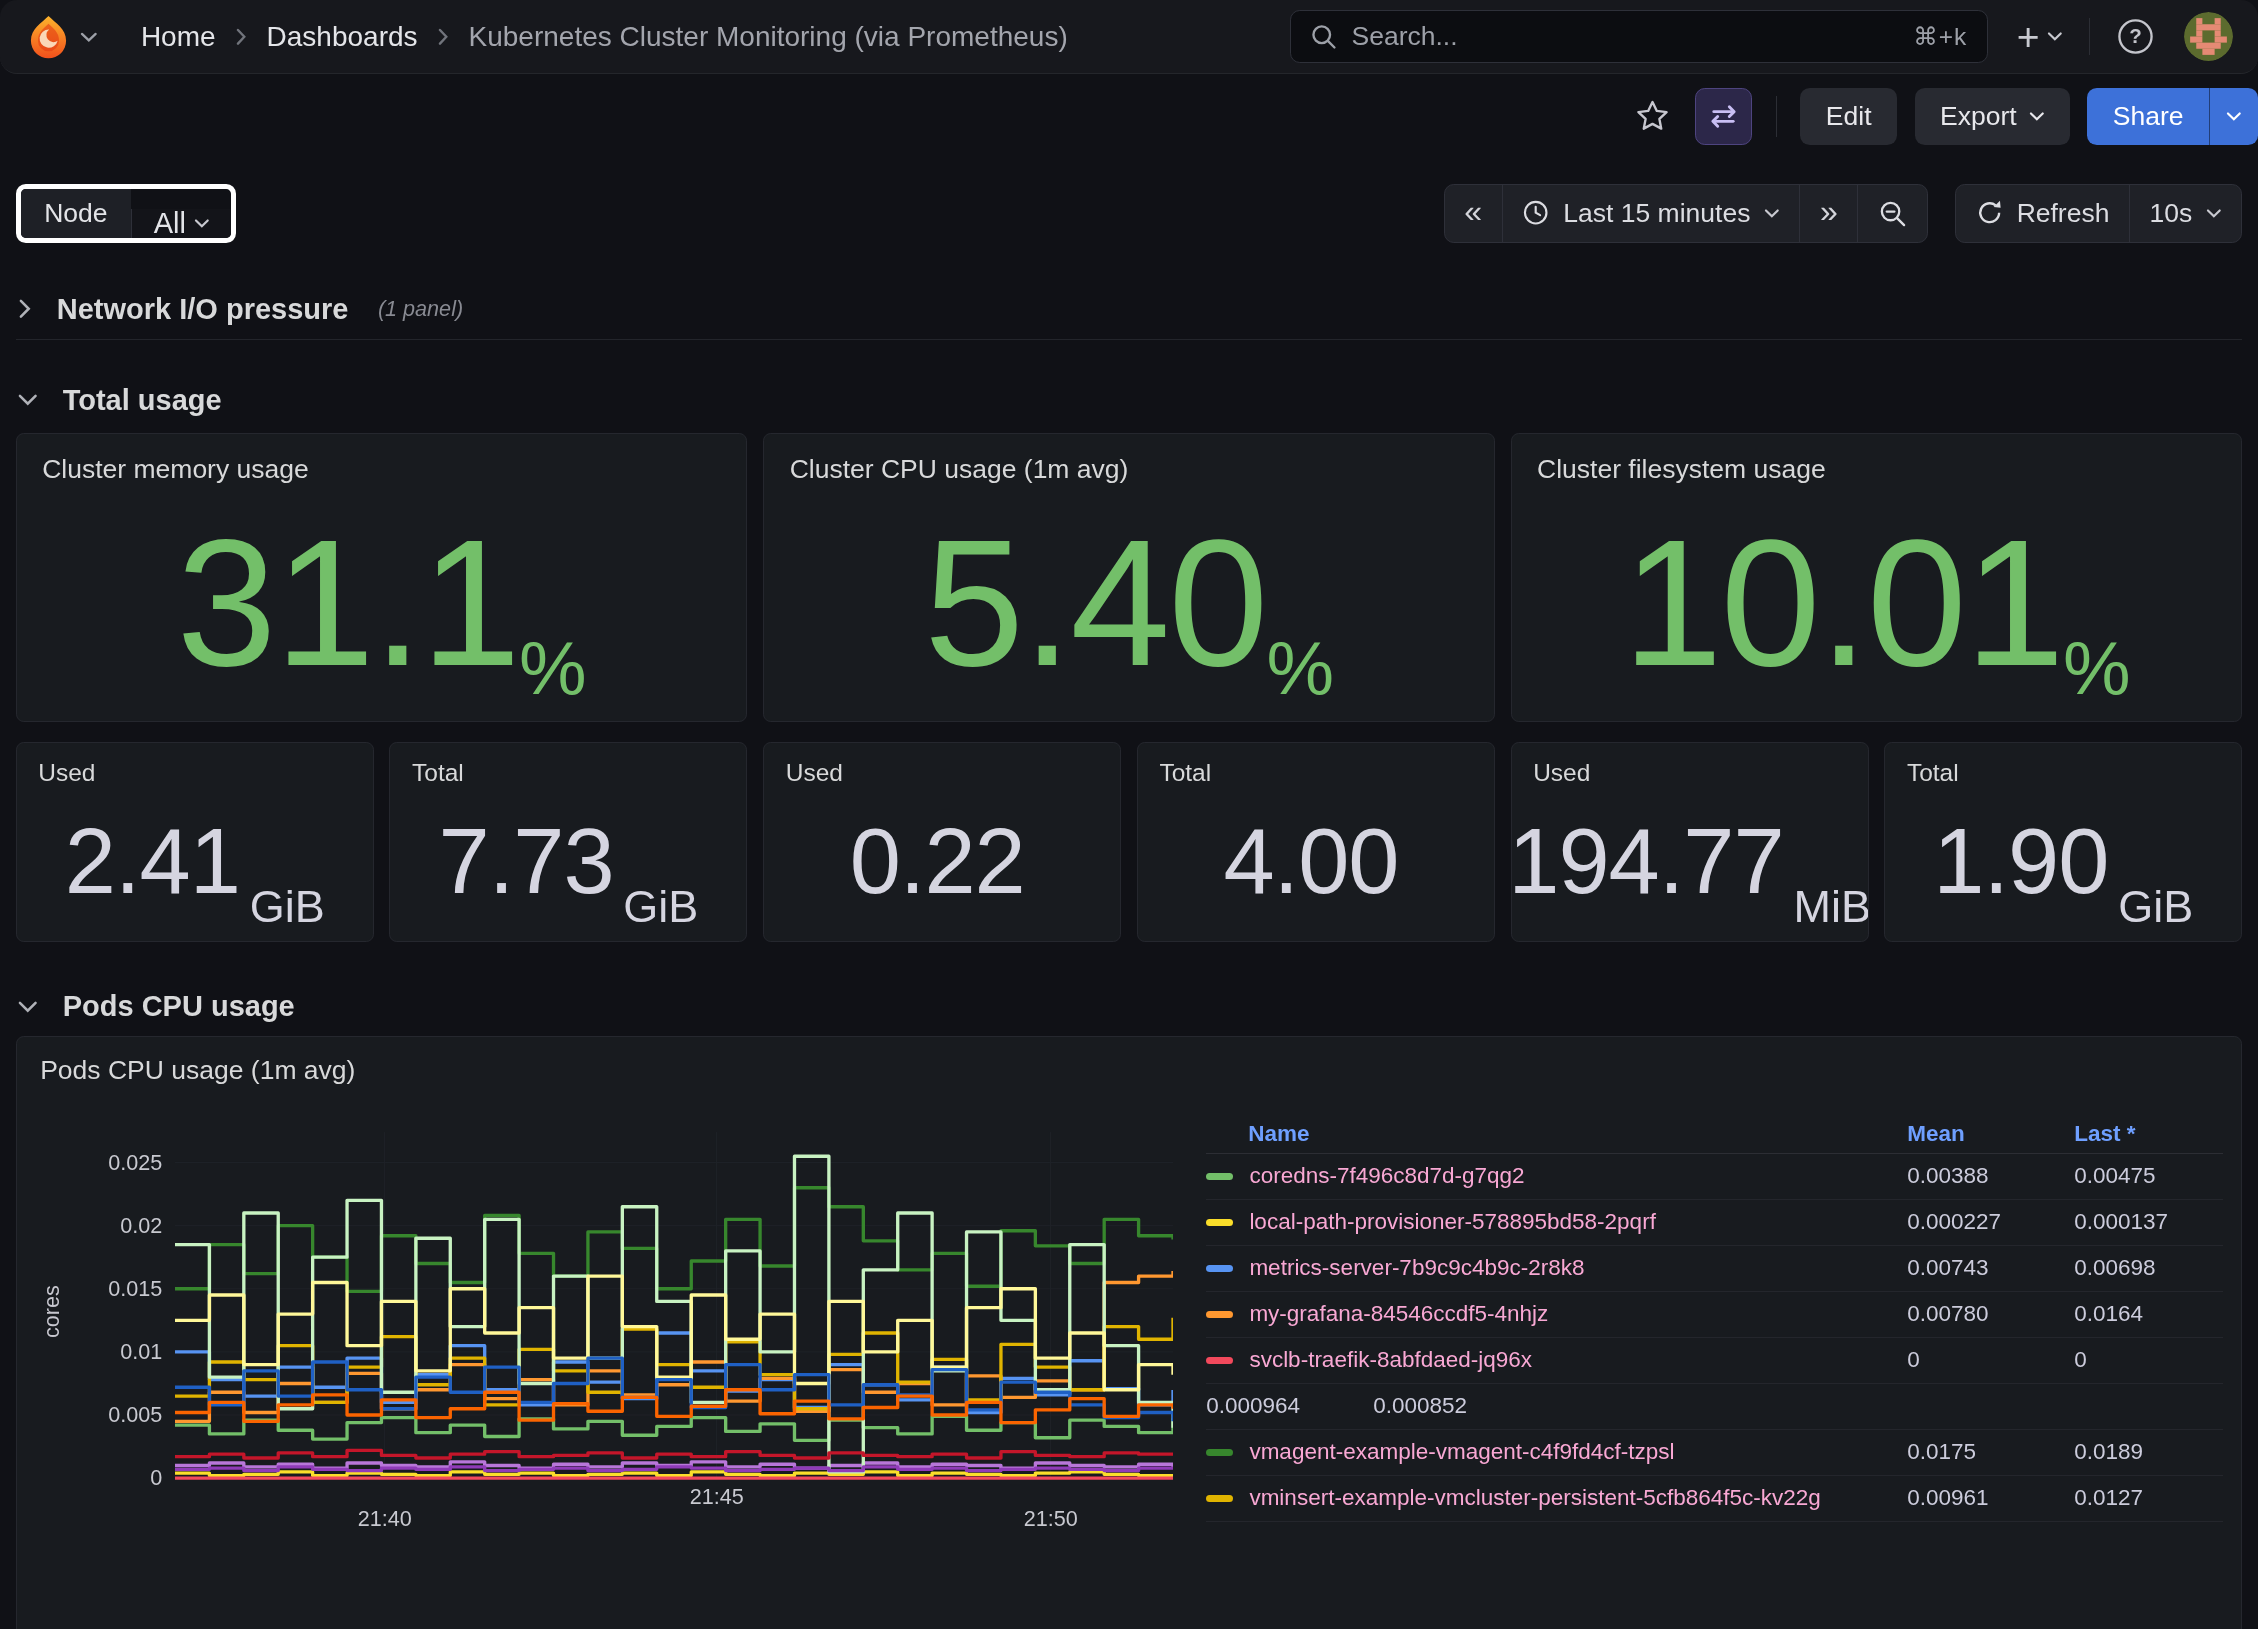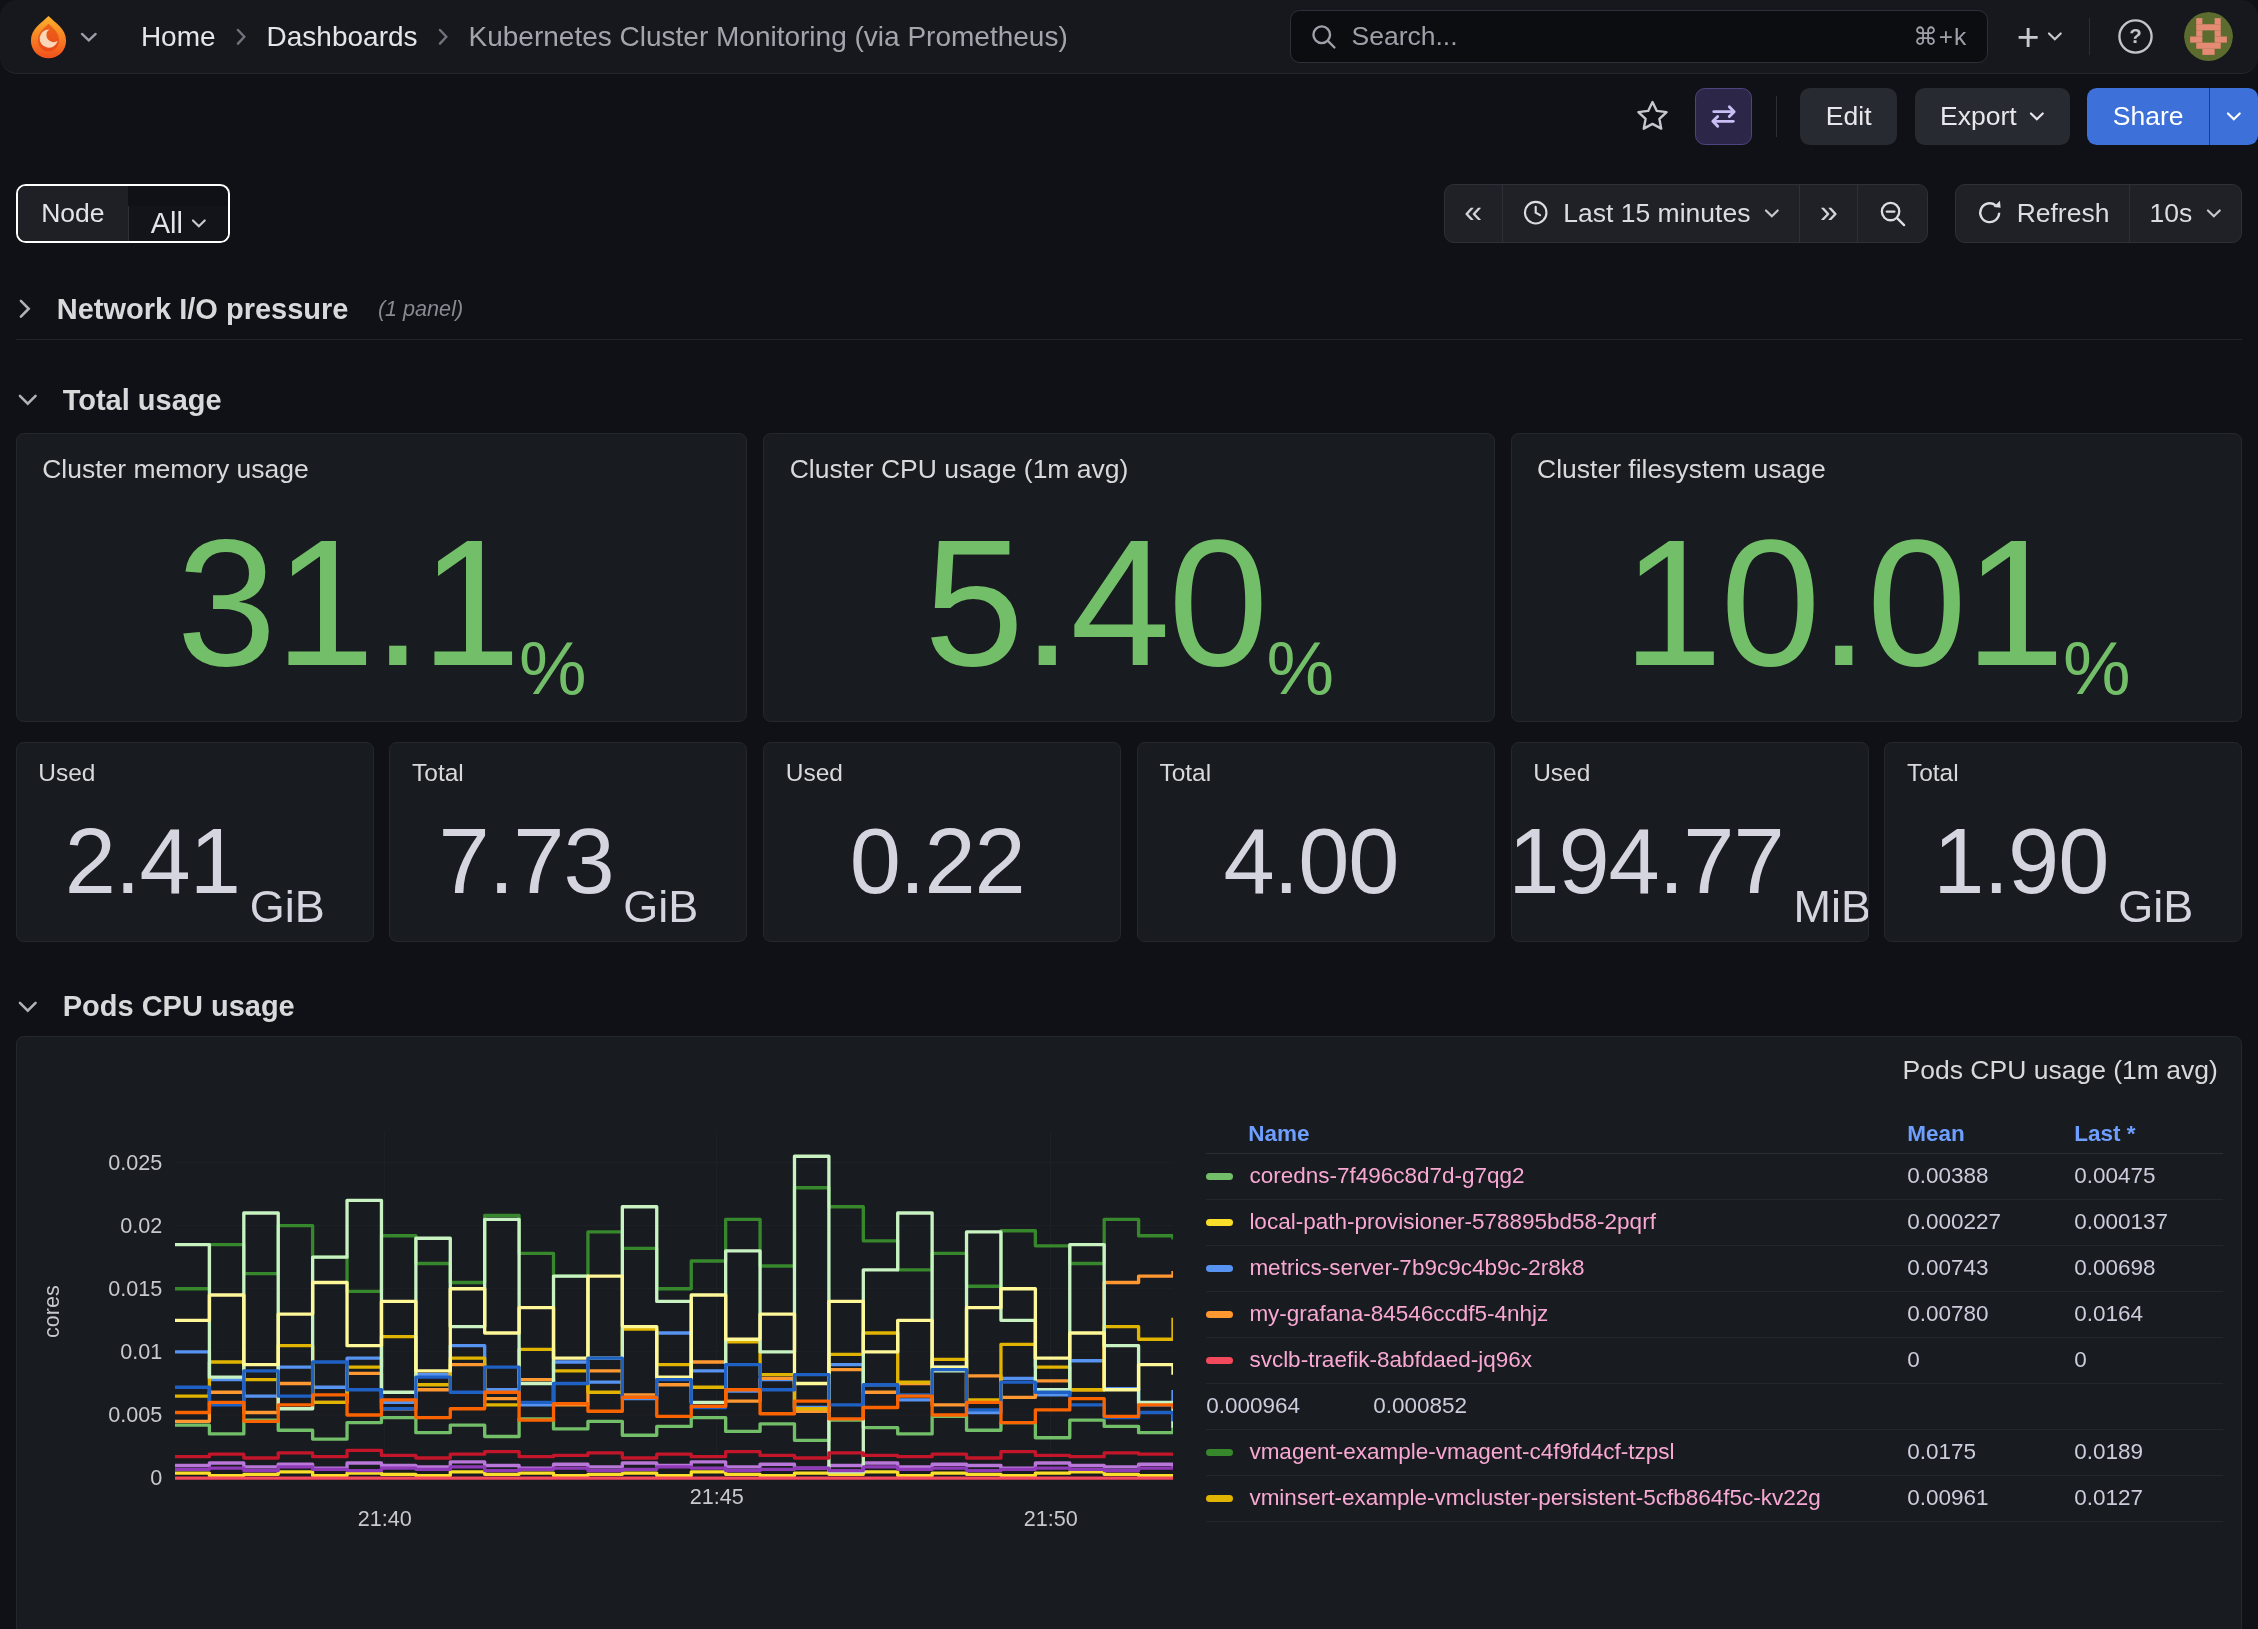--- a/index.html
+++ b/index.html
@@ -58,21 +58,21 @@
   .share-group { display:flex; margin-left:17.6px; }
   .btn-primary { background:#3d71d9; color:#fff; border-radius:9.8px 0 0 9.8px; }
   .share-caret {
     width:49px; height:57px; background:#3d71d9; border-left:1px solid rgba(12,20,40,.55);
     border-radius:0 9.8px 9.8px 0; display:flex; align-items:center; justify-content:center; cursor:pointer;
   }
 
   
   .controls-row { margin-top:25.5px; padding:0 15.7px; display:flex; align-items:center; }
   .var-group {
-    display:flex; height:59px; border:2px solid #ffffff; border-radius:9.8px; overflow:hidden; cursor:pointer;
+    display:flex; height:59px; border:5px solid #ffffff; border-radius:9.8px; overflow:hidden; cursor:pointer;
   }
   .var-label { background:#1e2026; display:flex; align-items:center; padding:0 23.5px; font-size:26.5px; color:#e3e4e8; }
   .var-value { background:#131419; border-left:1px solid #2e3039; display:flex; align-items:center; gap:8px; padding:0 21.6px; font-size:29px; font-weight:500; color:#e3e4e8;margin-top:20px; }
   .controls-right { margin-left:auto; display:flex; align-items:center; gap:27.4px; }
   .seg-group { display:flex; height:59px; border:1px solid #2e3039; border-radius:9.8px; overflow:hidden; background:#1f2127; }
   .seg { display:flex; align-items:center; justify-content:center; padding:0 19.6px; color:#dcdde2; font-size:26.5px; font-weight:500; cursor:pointer; gap:13.7px; white-space:nowrap; }
   .seg + .seg { border-left:1px solid #2e3039; }
   .seg .dbl { font-size:32px; color:#d3d4da; line-height:1; padding-bottom:3.9px; }
 
   
@@ -389,21 +389,21 @@
 
     <div style="height:35px"></div>
     <div class="section-row">
       <svg width="23.5" height="17.6" viewBox="0 0 24 18">
           <polyline points="4,5 12,13 20,5" fill="none" stroke="#b0b2b8" stroke-width="2.6" stroke-linecap="round"></polyline>
         </svg>
       <span class="stitle">Pods CPU usage</span>
     </div>
 
     <div class="panel pods-panel">
-      <div class="panel-title" style="padding:0;text-align:right;">Pods CPU usage (1m avg)</div>
+      <div class="panel-title" style="padding:0;">Pods CPU usage (1m avg)</div>
       <div class="chart-wrap">
         <div class="axis-title">cores</div>
         <div id="ylabs">
             <div class="ylab" style="top: 371px;">0</div>
             <div class="ylab" style="top: 308px;">0.005</div>
             <div class="ylab" style="top: 245px;">0.01</div>
             <div class="ylab" style="top: 182px;">0.015</div>
             <div class="ylab" style="top: 119px;">0.02</div>
             <div class="ylab" style="top: 56px;">0.025</div>
           </div>

